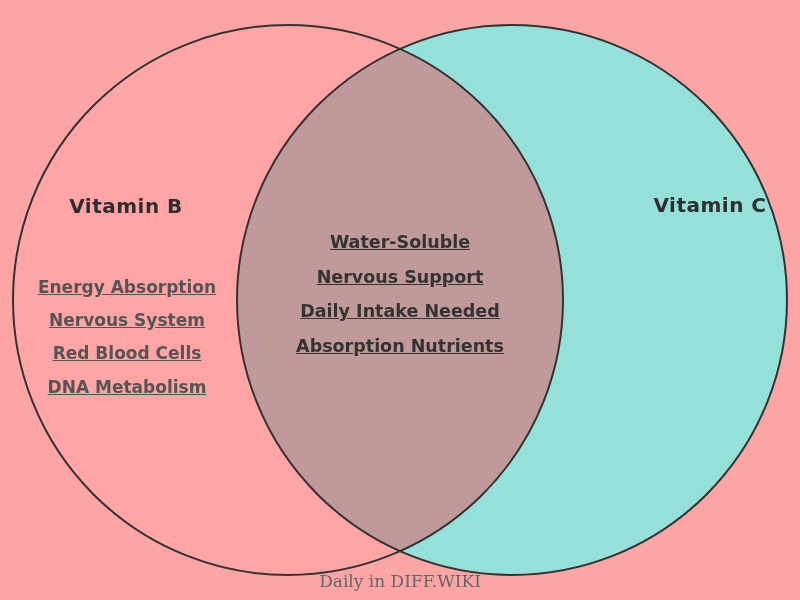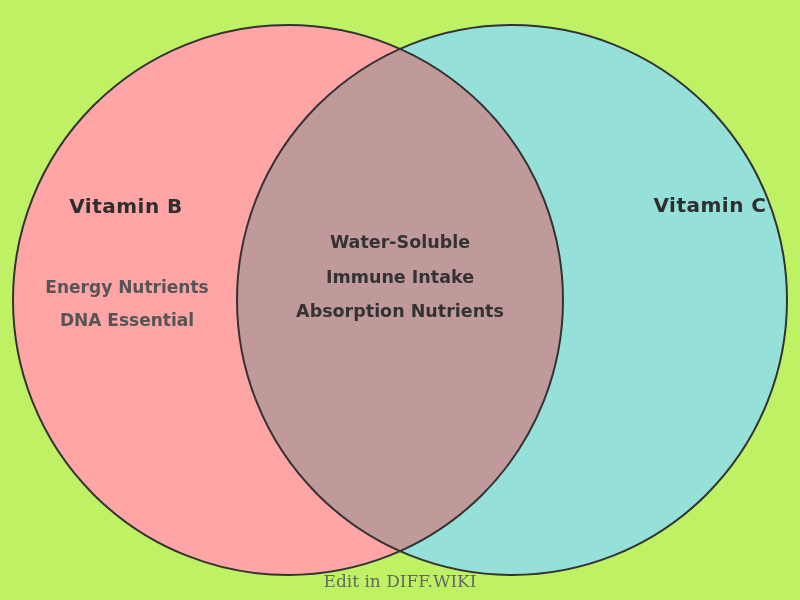--- a/index.html
+++ b/index.html
@@ -4,41 +4,42 @@
 <style>
   * { margin: 0; padding: 0; box-sizing: border-box; }
   html, body { background: #ffffff; }
   body {
     font-family: "DejaVu Sans", "Liberation Sans", sans-serif;
     width: 800px; height: 600px; overflow: hidden;
   }
   .stage {
     position: relative;
     width: 800px; height: 600px;
-    background: #bef264;
+    background: #fca5a5;
   }
   .venn-svg { position: absolute; left: 0; top: 0; }
 
   .set-title {
     position: absolute;
     transform: translate(-50%, -50%);
     font-size: 20px;
     font-weight: bold;
     color: #2e2e2e;
     white-space: nowrap;
     letter-spacing: 0.5px;
   }
   .title-left  { left: 126px; top: 206px; }
   .title-right { left: 710px; top: 205px; }
 
   .items {
     position: absolute;
     transform: translateX(-50%);
     text-align: center;
     font-weight: bold;
+    text-decoration: underline;
   }
   .item-line {
     height: 33.4px;
     display: flex;
     align-items: center;
     justify-content: center;
     white-space: nowrap;
   }
   .left-items  { left: 127px; top: 270px; font-size: 17px; color: #555555; }
   .right-items { left: 674px; top: 269px; font-size: 17px; color: #555555; }
@@ -72,26 +73,29 @@
     <circle cx="512" cy="300" r="275" clip-path="url(#clip-left)" fill="#C09A9A"></circle>
     <circle cx="288" cy="300" r="275" fill="none" stroke-width="2" stroke="#333333"></circle>
     <circle cx="512" cy="300" r="275" fill="none" stroke-width="2" stroke="#333333"></circle>
   </svg>
 
   <div class="set-title title-left">Vitamin B</div>
 
   <div class="set-title title-right">Vitamin C</div>
 
   <div class="items left-items">
-    <div class="item-line">Energy Nutrients</div>
-    <div class="item-line">DNA Essential</div>
+    <div class="item-line">Energy Absorption</div>
+    <div class="item-line">Nervous System</div>
+    <div class="item-line">Red Blood Cells</div>
+    <div class="item-line">DNA Metabolism</div>
   </div>
 
   <div class="items center-items">
     <div class="item-line">Water-Soluble</div>
-    <div class="item-line">Immune Intake</div>
+    <div class="item-line">Nervous Support</div>
+    <div class="item-line">Daily Intake Needed</div>
     <div class="item-line">Absorption Nutrients</div>
   </div>
 
 
-  <div class="caption">Edit in DIFF.WIKI</div>
+  <div class="caption">Daily in DIFF.WIKI</div>
 
 </div>
 
 </body></html>

